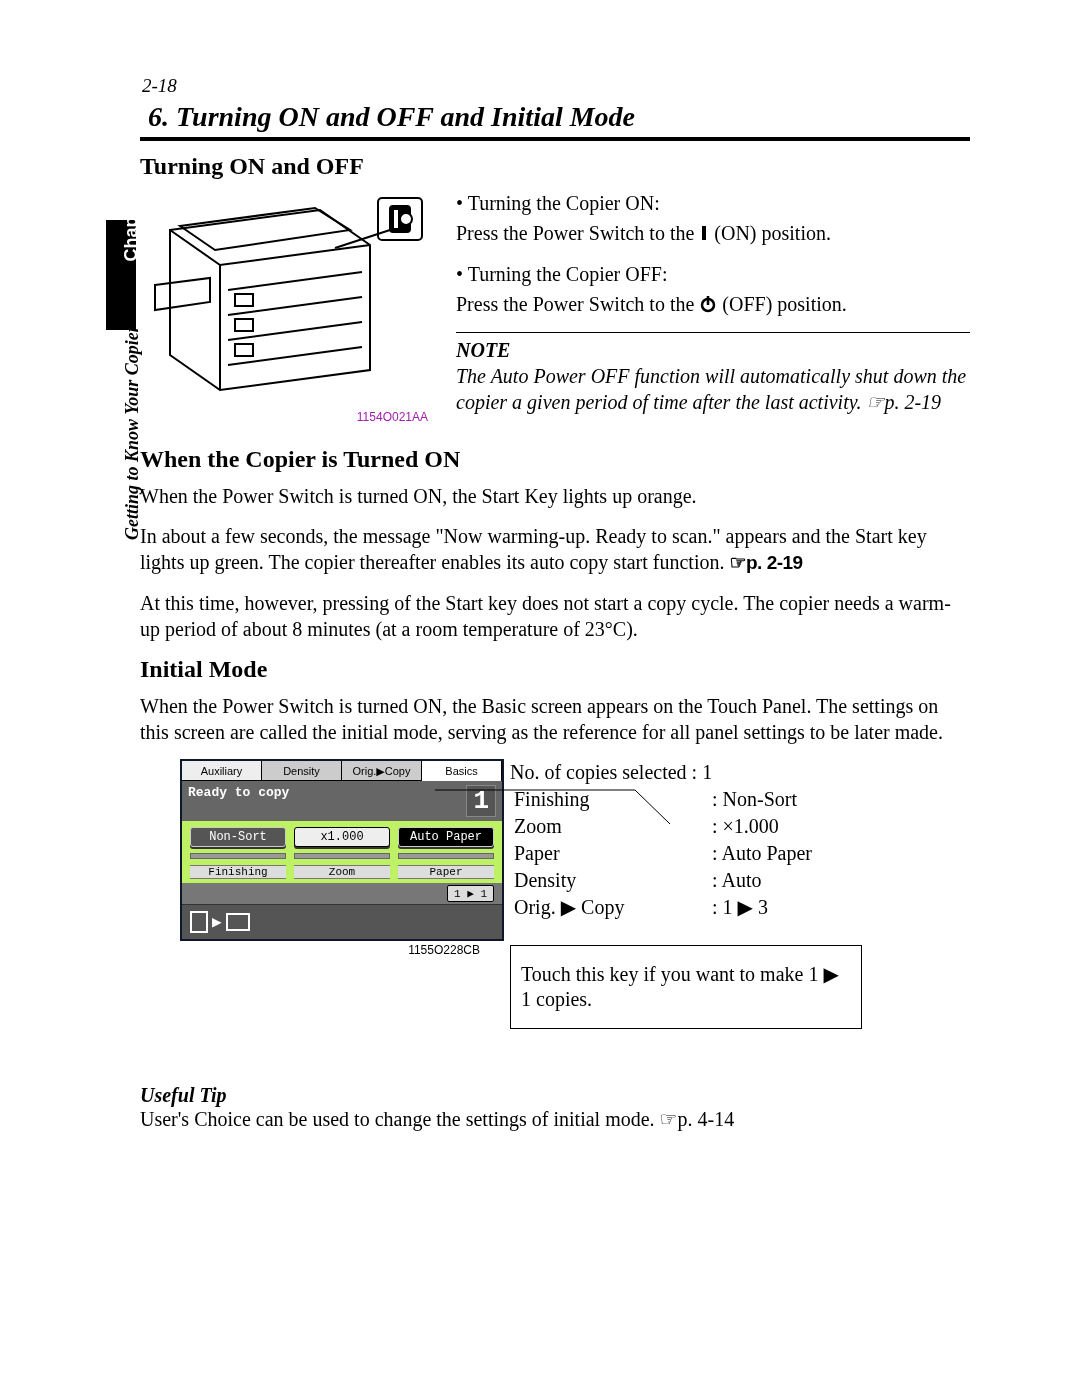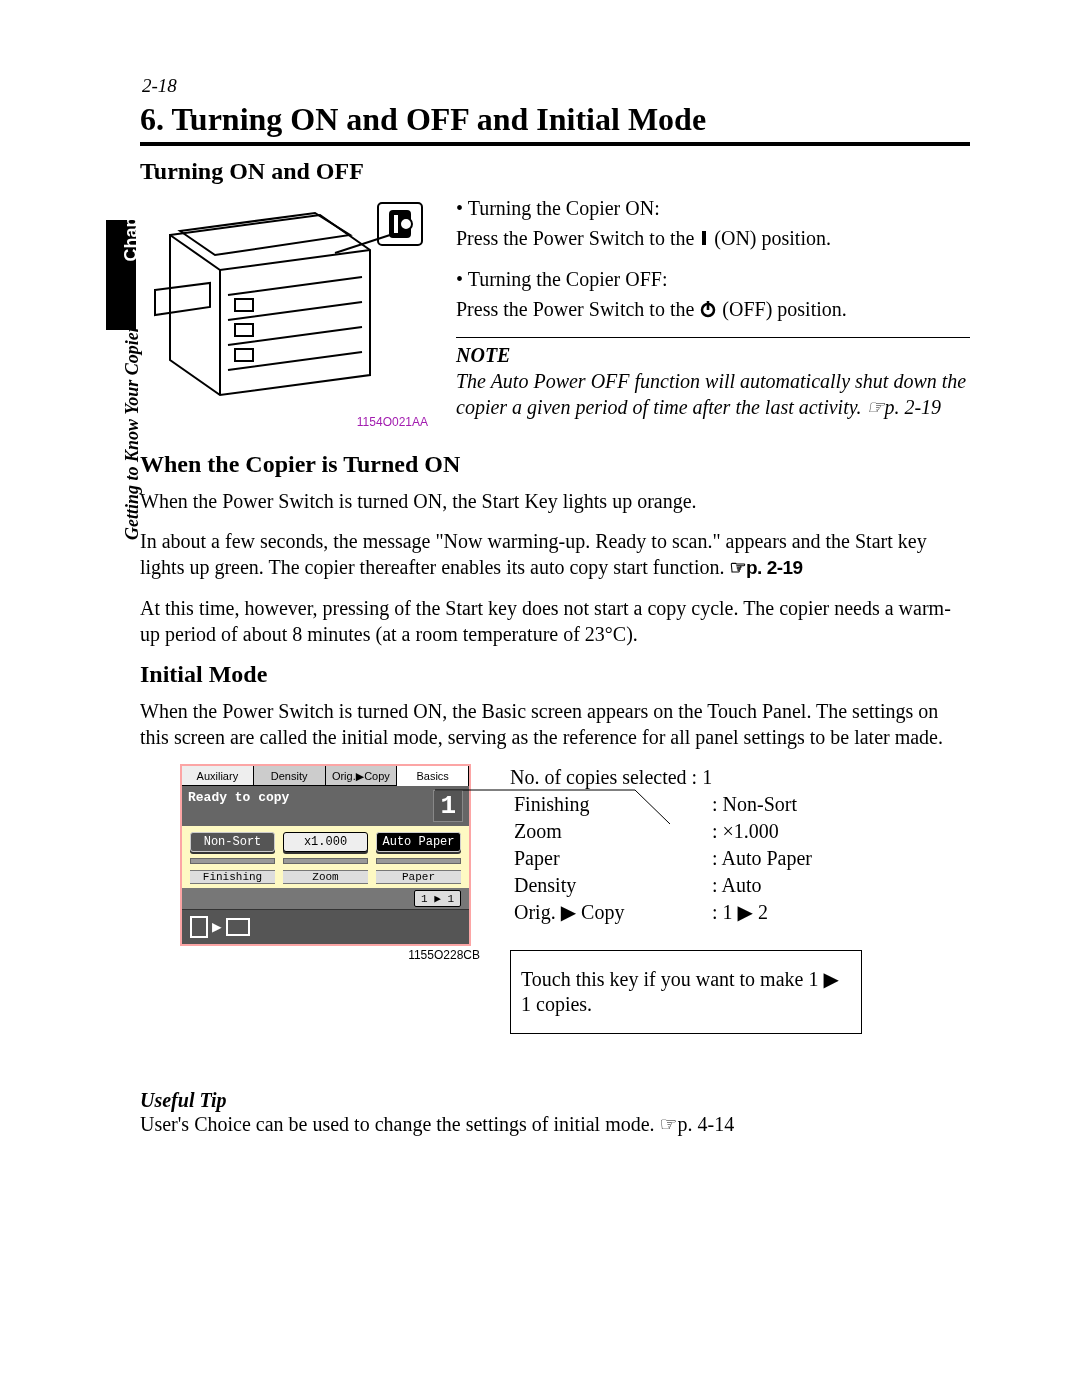--- a/index.html
+++ b/index.html
@@ -56,23 +56,24 @@
     font-weight: bold;
     font-size: 18px;
     white-space: nowrap;
   }
   .page-number {
     font-style: italic;
     font-size: 19px;
     margin: 0 0 4px 2px;
   }
   h1.chapter-title {
-    font-size: 32px;
-    font-weight: bold;
-    margin: 0 0 4px 0;
+    font-size: 28px;
+    font-weight: bold;
+    margin: 0 0 4px 8px;
+    font-style: italic;
   }
   hr.heavy {
     border: none;
     border-top: 4px solid #000;
     margin: 4px 0 12px 0;
   }
   h2.sub {
     font-size: 24px;
     font-weight: bold;
     margin: 8px 0 10px 0;
@@ -137,23 +138,23 @@
   .panel-row {
     display: flex;
     gap: 30px;
     align-items: flex-start;
     position: relative;
   }
   .panel-wrap {
     width: 300px;
   }
   .panel {
-    width: 291px;
-    border: 2px solid #fca5a5;
-    background: #fef9c3;
+    width: 324px;
+    border: 2px solid #0f172a;
+    background: #bef264;
     font-family: "Lucida Console", "Courier New", monospace;
     font-size: 13px;
     box-sizing: border-box;
     position: relative;
   }
   .panel .tabs {
     display: flex;
     background: #aaa;
     height: 20px;
   }
@@ -419,21 +420,21 @@
         <tr>
               <td class="k">Paper</td>
               <td>: <span>Auto Paper</span></td>
             </tr>
         <tr>
               <td class="k">Density</td>
               <td>: <span>Auto</span></td>
             </tr>
         <tr>
               <td class="k">Orig. ▶ Copy</td>
-              <td>: <span>1 ▶ 2</span></td>
+              <td>: <span>1 ▶ 3</span></td>
             </tr>
       </tbody>
         </table>
 
       <div class="callout-box">Touch this key if you want to make 1 ▶ 1 copies.</div>
     </div>
   </div>
 
   <svg style="position:absolute; left:0; top:0; width:1080px; height:1397px; pointer-events:none">
     <line x1="435" y1="790" x2="635" y2="790" stroke="#000" stroke-width="1"></line>

